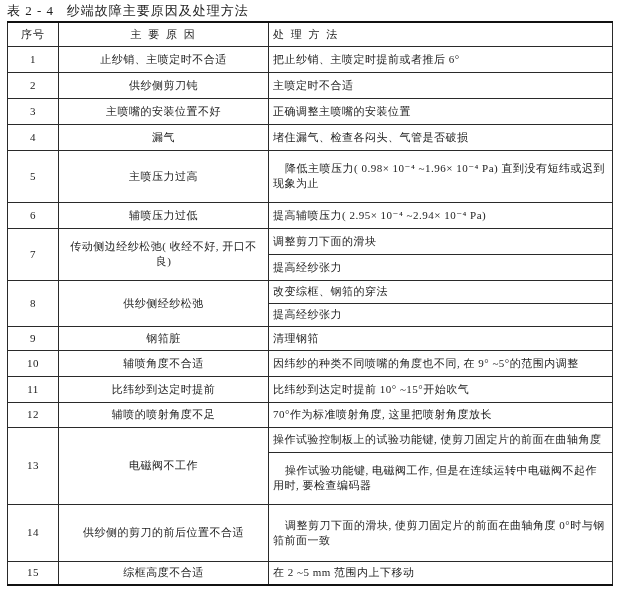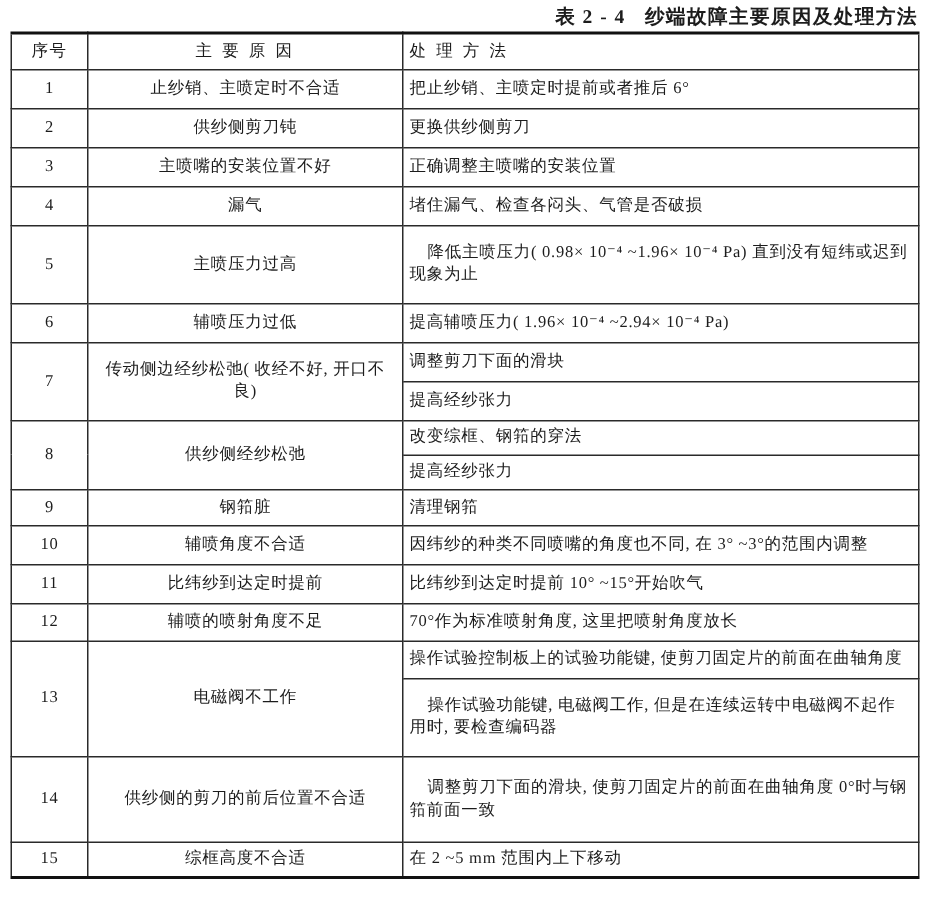--- a/index.html
+++ b/index.html
@@ -16,23 +16,23 @@
     position: relative;
     width: 618px;
     height: 605px;
     background: #ffffff;
   }
   .caption {
     position: absolute;
     top: 2px;
     left: 7px;
     width: 605px;
-    text-align: right;
+    text-align: left;
     font-size: 13px;
-    font-weight: bold;
+    font-weight: normal;
     letter-spacing: 1px;
     white-space: pre;
   }
   table.fault {
     position: absolute;
     top: 21px;
     left: 7px;
     width: 605px;
     border-collapse: collapse;
     table-layout: fixed;
@@ -96,21 +96,21 @@
 
     <tr style="height:26px">
       <td class="no">1</td>
       <td class="cause">止纱销、主喷定时不合适</td>
       <td class="method">把止纱销、主喷定时提前或者推后 6°</td>
     </tr>
 
     <tr style="height:26px">
       <td class="no">2</td>
       <td class="cause">供纱侧剪刀钝</td>
-      <td class="method">更换供纱侧剪刀</td>
+      <td class="method">主喷定时不合适</td>
     </tr>
 
     <tr style="height:26px">
       <td class="no">3</td>
       <td class="cause">主喷嘴的安装位置不好</td>
       <td class="method">正确调整主喷嘴的安装位置</td>
     </tr>
 
     <tr style="height:26px">
       <td class="no">4</td>
@@ -120,21 +120,21 @@
 
     <tr style="height:52px">
       <td class="no">5</td>
       <td class="cause">主喷压力过高</td>
       <td class="method para">降低主喷压力( 0.98× 10⁻⁴ ~1.96× 10⁻⁴ Pa) 直到没有短纬或迟到现象为止</td>
     </tr>
 
     <tr style="height:26px">
       <td class="no">6</td>
       <td class="cause">辅喷压力过低</td>
-      <td class="method">提高辅喷压力( 1.96× 10⁻⁴ ~2.94× 10⁻⁴ Pa)</td>
+      <td class="method">提高辅喷压力( 2.95× 10⁻⁴ ~2.94× 10⁻⁴ Pa)</td>
     </tr>
 
     <tr style="height:26px">
       <td class="no" rowspan="2">7</td>
       <td class="cause" rowspan="2">传动侧边经纱松弛( 收经不好, 开口不良)</td>
       <td class="method">调整剪刀下面的滑块</td>
     </tr>
     <tr style="height:26px">
       <td class="method">提高经纱张力</td>
     </tr>
@@ -150,21 +150,21 @@
 
     <tr style="height:24px">
       <td class="no">9</td>
       <td class="cause">钢筘脏</td>
       <td class="method">清理钢筘</td>
     </tr>
 
     <tr style="height:26px">
       <td class="no">10</td>
       <td class="cause">辅喷角度不合适</td>
-      <td class="method">因纬纱的种类不同喷嘴的角度也不同, 在 3° ~3°的范围内调整</td>
+      <td class="method">因纬纱的种类不同喷嘴的角度也不同, 在 9° ~5°的范围内调整</td>
     </tr>
 
     <tr style="height:26px">
       <td class="no">11</td>
       <td class="cause">比纬纱到达定时提前</td>
       <td class="method">比纬纱到达定时提前 10° ~15°开始吹气</td>
     </tr>
 
     <tr style="height:25px">
       <td class="no">12</td>

